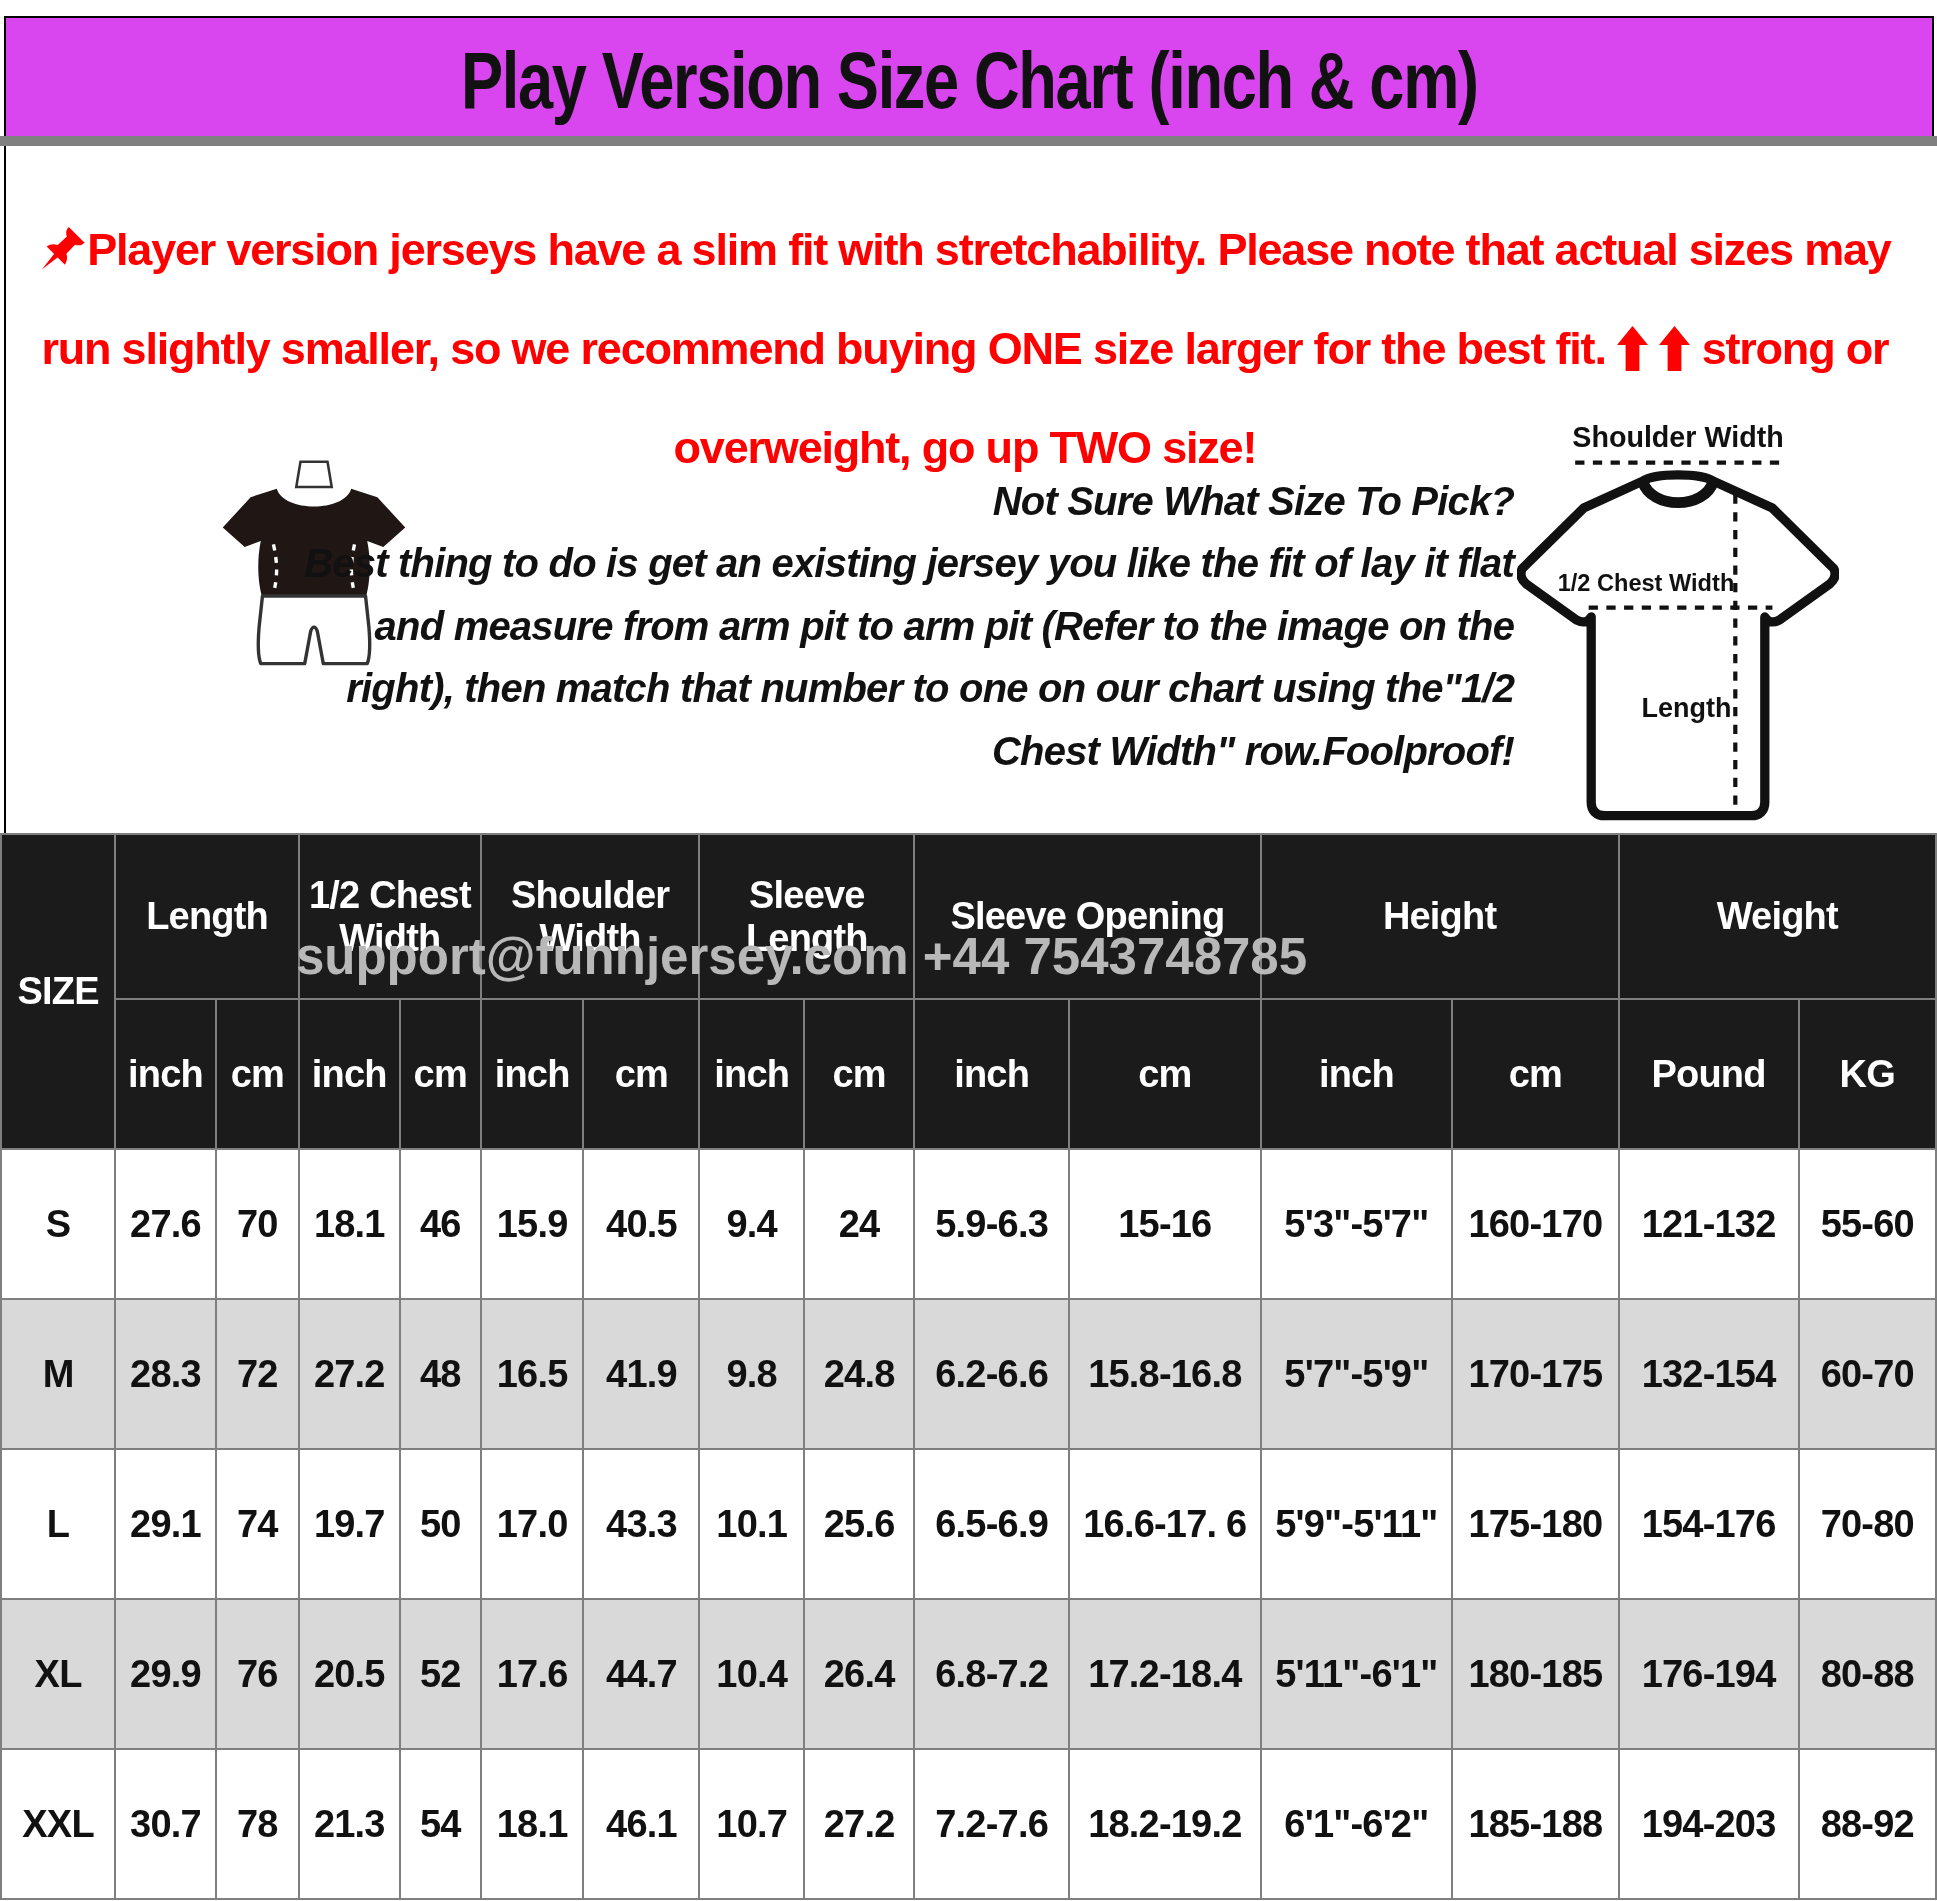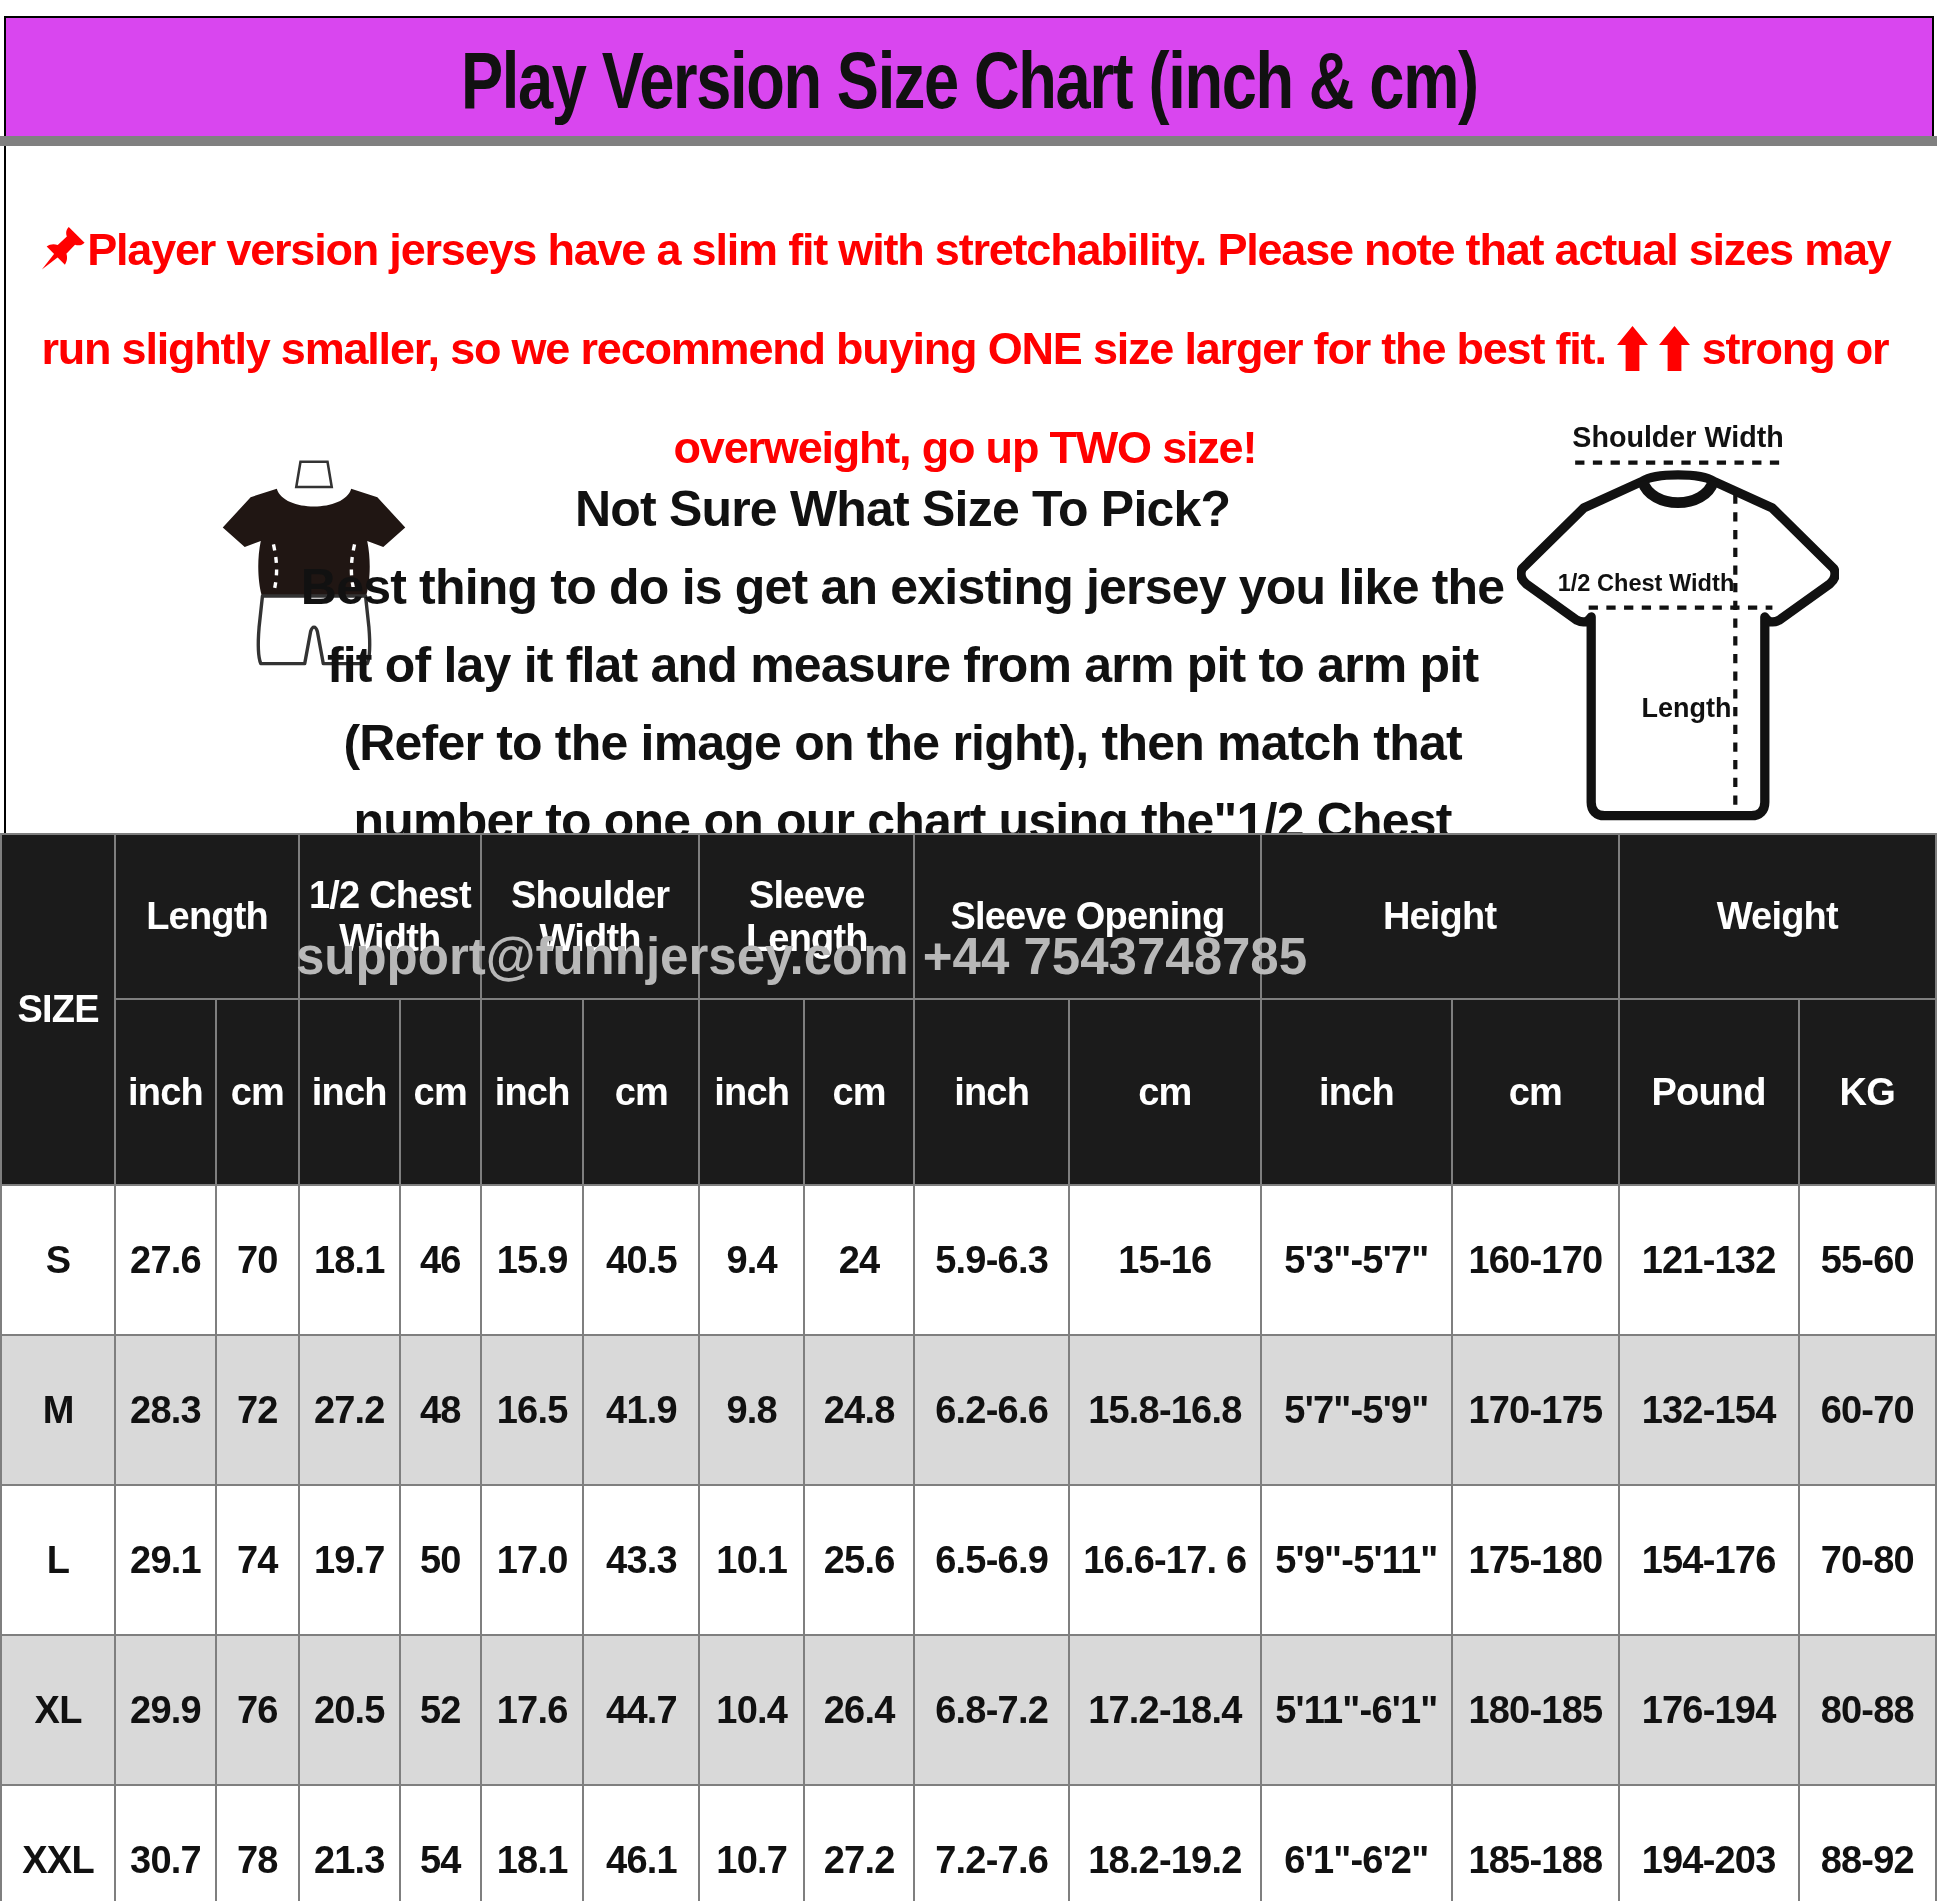--- a/index.html
+++ b/index.html
@@ -9,33 +9,33 @@
   .title-bar{position:absolute;left:4.1px;top:16px;width:1926px;height:126px;background:#d946ef;
              border:2.5px solid #000;border-bottom:none;display:flex;align-items:center;justify-content:center;}
   .title-rule{position:absolute;left:0;top:136px;width:1937px;height:10px;background:#808080;}
   .main-title{font-size:79px;letter-spacing:-1.7px;transform:scaleX(0.80);white-space:nowrap;}
   
   .content{position:absolute;left:4.1px;top:146px;width:1924px;height:687px;background:#fff;
            border-left:2.5px solid #000;border-right:2.5px solid #000;padding-left:17px;}
   .notice{position:absolute;left:8.3px;top:13.2px;width:1901px;text-align:center;color:#ff0000;
           font-size:45px;line-height:2.05;letter-spacing:-1.2px;}
   .icon-inline{display:inline-block;vertical-align:-6.6px;}
-  .help{position:absolute;left:285px;top:324px;width:1223px;text-align:center;font-size:50px;
-        line-height:1.56;letter-spacing:-0.8px;}
+  .help{position:absolute;left:285px;top:324px;width:1223px;text-align:right;font-size:40px;
+        line-height:1.56;letter-spacing:-0.8px;font-style:italic;}
   .slimfit-figure{position:absolute;left:188px;top:314px;}
   .slimfit-label{position:absolute;left:12.4px;top:602px;width:413px;text-align:center;font-size:60px;letter-spacing:-0.8px;}
   .tee-diagram{position:absolute;left:1511px;top:266px;}
   .tee-diagram text{font-family:"Liberation Sans","DejaVu Sans",sans-serif;font-weight:bold;fill:#111;}
   
   .size-table{position:absolute;left:0;top:833px;width:1937px;border-collapse:collapse;table-layout:fixed;
               font-size:38px;letter-spacing:-0.8px;text-align:center;}
   .size-table th,.size-table td{border:2.5px solid #7f7f7f;padding:0;font-weight:bold;}
   .size-table thead th{background:#1b1b1b;color:#fff;}
   .size-table tr.hrow1{height:165px;}
-  .size-table tr.hrow2{height:186px;}
+  .size-table tr.hrow2{height:150px;}
   .size-table tbody tr{height:150px;background:#fff;}
   .size-table tbody tr:nth-child(even){background:#d9d9d9;}
   .watermark{position:absolute;left:0;top:927px;width:1603px;text-align:center;color:#b8b8b8;
              font-size:51px;letter-spacing:0;z-index:5;pointer-events:none;white-space:nowrap;}
 </style>
 </head>
 <body>
 
 <div class="page">
 

